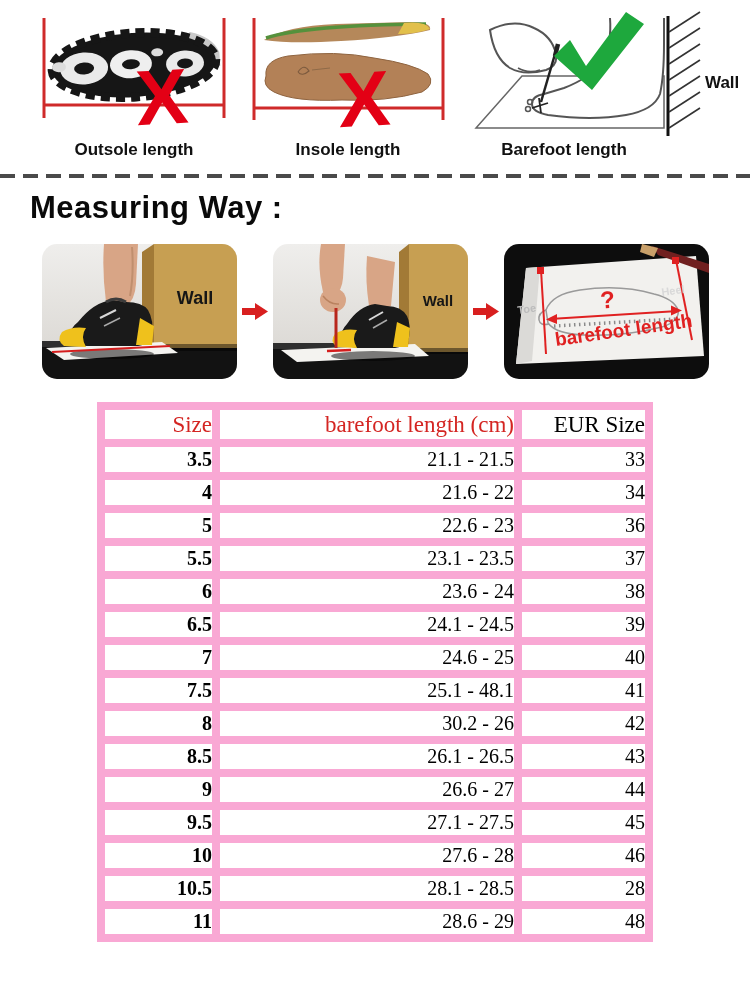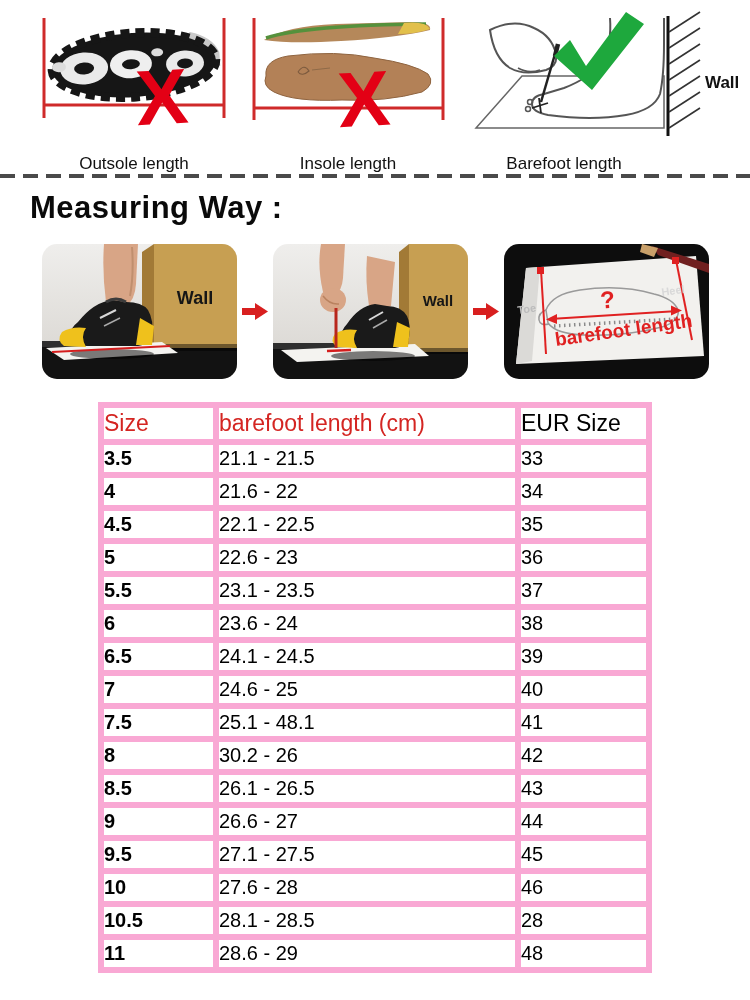--- a/index.html
+++ b/index.html
@@ -7,21 +7,21 @@
   body {
     width:750px; height:1000px; background:#ffffff; overflow:hidden;
     font-family:"Liberation Sans", sans-serif; color:#000;
   }
   
   .top-row {
     display:flex; justify-content:space-between; align-items:flex-start;
     padding:10px 6px 0 34px; height:170px;
   }
   .fig { display:flex; flex-direction:column; align-items:center; }
-  .fig-label { font-weight:400; font-size:17px; margin-top:16px; color:#111; }
+  .fig-label { font-weight:700; font-size:17px; margin-top:2px; color:#111; }
   .fig-label.shift { margin-right:78px; }
   
   .divider {
     height:4px; margin:4px 0 0 0;
     background:repeating-linear-gradient(90deg,#4a4a4a 0 15px,transparent 15px 23px);
   }
   
   .mw-heading {
     font-size:31px; font-weight:900; letter-spacing:0.5px;
     margin:12px 0 16px 30px; color:#0a0a0a;
@@ -32,21 +32,21 @@
   }
   .photo { border-radius:15px; overflow:hidden; flex:0 0 auto; display:block; }
   .step-arrow { flex:0 0 auto; display:block; }
   
   table.size-table {
     width:548px; margin:22px auto 0 auto;
     border-collapse:collapse; border:3px solid #000;
     table-layout:fixed;
   }
   .size-table th, .size-table td {
-    border:6px solid #f9a8d4; text-align:left; padding:0;
+    border:8px solid #f9a8d4; text-align:right; padding:0;font-family:Liberation Serif, serif;
   }
   .size-table th { height:37px; font-size:23px; font-weight:400; }
   .size-table th.red { color:#d42522; }
   .size-table td { height:33px; font-size:20px; }
   .size-table td.c-size { font-weight:700; }
   .col-size  { width:115px; }
   .col-range { width:302px; }
   .col-eur   { width:131px; }
   svg text { font-family:"Liberation Sans", sans-serif; }
 </style>
@@ -238,25 +238,20 @@
     <td class="c-range">21.1 - 21.5</td>
     <td class="c-eur">33</td>
   </tr>
 
   <tr>
     <td class="c-size">4</td>
     <td class="c-range">21.6 - 22</td>
     <td class="c-eur">34</td>
   </tr>
 
-  <tr>
-    <td class="c-size">4.5</td>
-    <td class="c-range">22.1 - 22.5</td>
-    <td class="c-eur">35</td>
-  </tr>
 
   <tr>
     <td class="c-size">5</td>
     <td class="c-range">22.6 - 23</td>
     <td class="c-eur">36</td>
   </tr>
 
   <tr>
     <td class="c-size">5.5</td>
     <td class="c-range">23.1 - 23.5</td>

